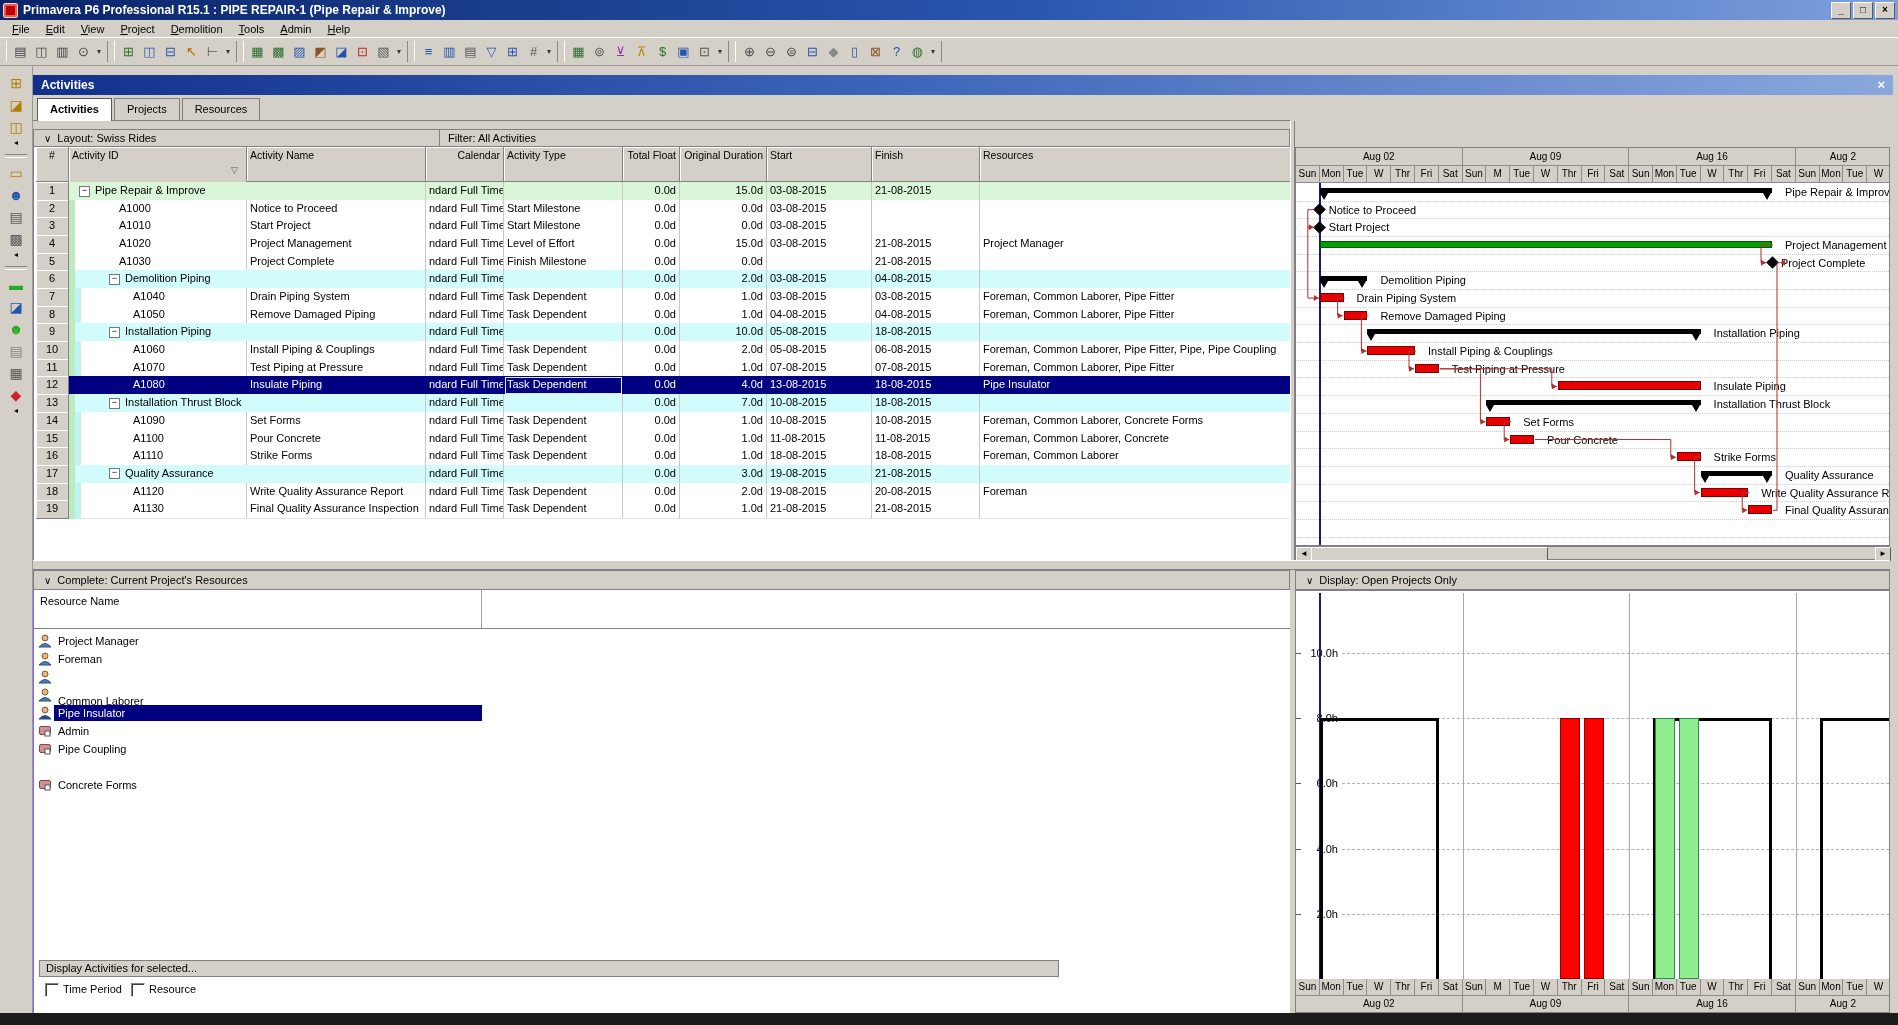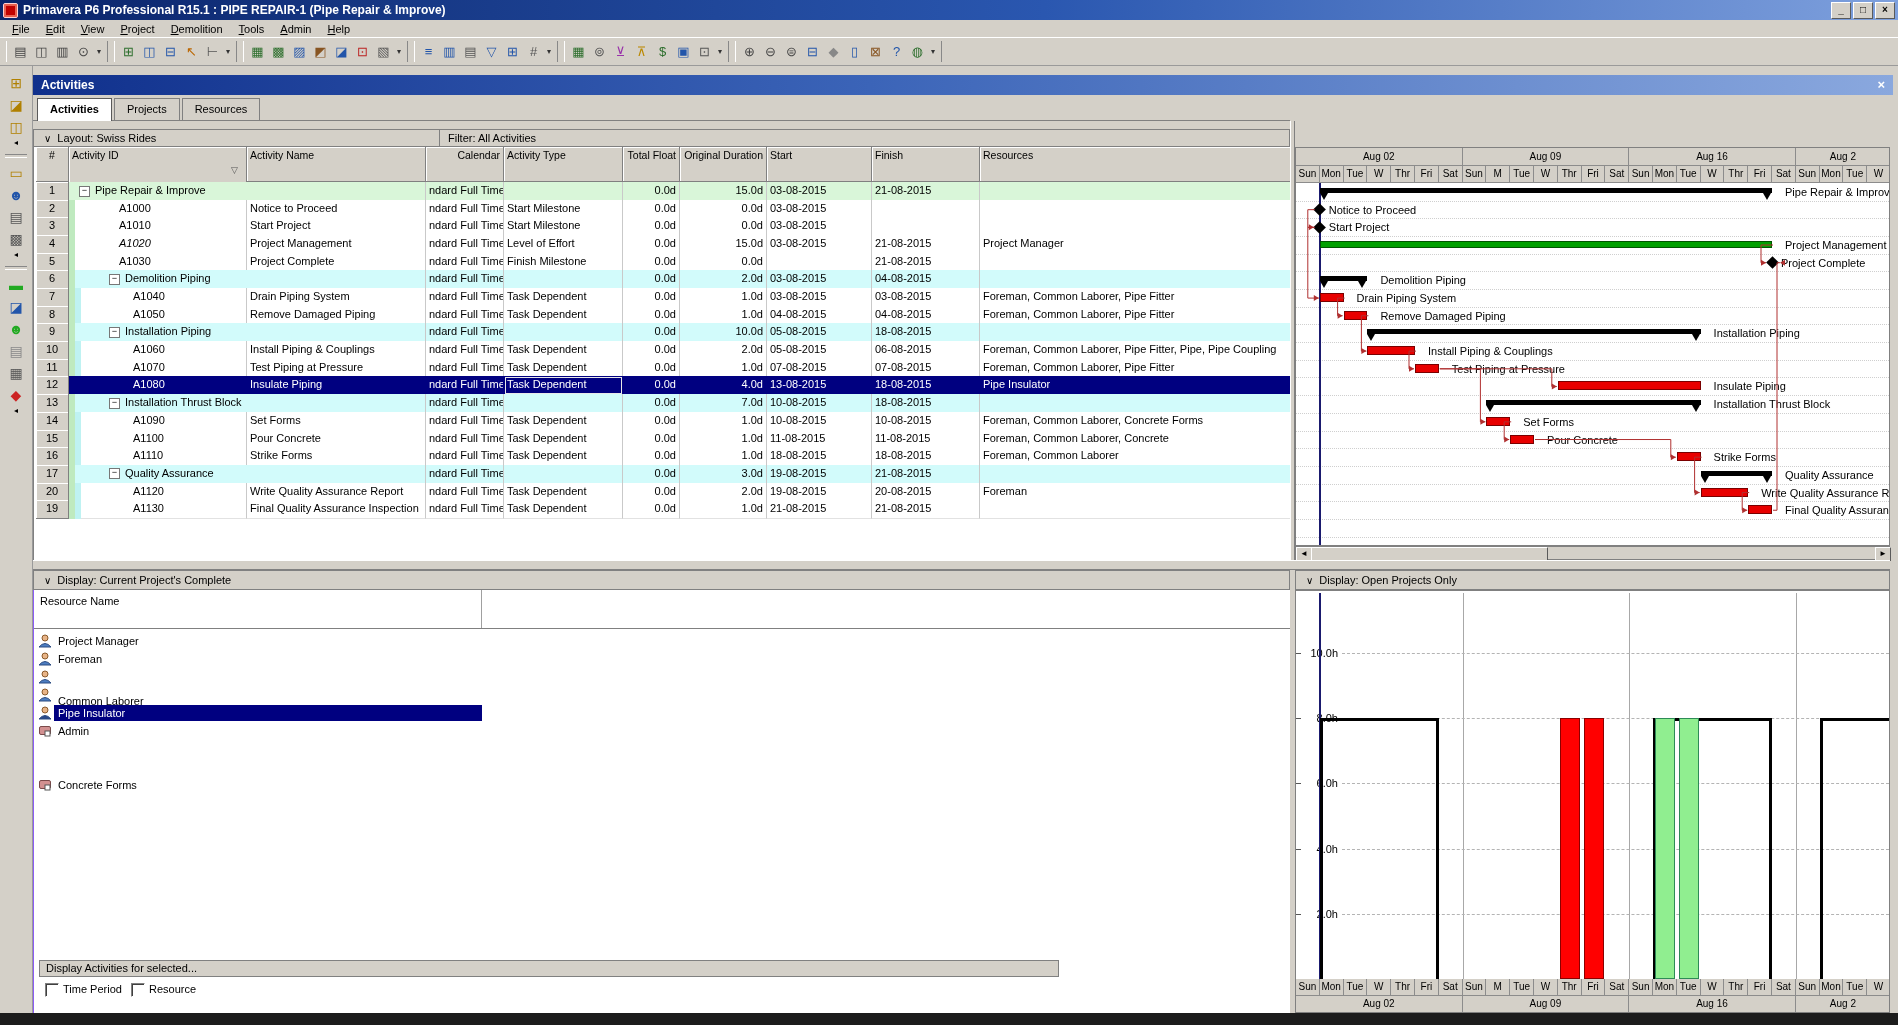--- a/index.html
+++ b/index.html
@@ -209,21 +209,21 @@
       <div class="cell" style="position: absolute; left: 213px; top: 70.36px; width: 179px; height: 18.68px; background: rgb(255, 255, 255); color: rgb(0, 0, 0);">Start Project</div>
       <div class="cell" style="position: absolute; left: 392px; top: 70.36px; width: 78px; height: 18.68px; background: rgb(255, 255, 255); color: rgb(0, 0, 0);">ndard Full Time</div>
       <div class="cell" style="position: absolute; left: 470px; top: 70.36px; width: 119px; height: 18.68px; background: rgb(255, 255, 255); color: rgb(0, 0, 0);">Start Milestone</div>
       <div class="cell" style="position: absolute; left: 589px; top: 70.36px; width: 57px; height: 18.68px; background: rgb(255, 255, 255); color: rgb(0, 0, 0); text-align: right;">0.0d</div>
       <div class="cell" style="position: absolute; left: 646px; top: 70.36px; width: 87px; height: 18.68px; background: rgb(255, 255, 255); color: rgb(0, 0, 0); text-align: right;">0.0d</div>
       <div class="cell" style="position: absolute; left: 733px; top: 70.36px; width: 105px; height: 18.68px; background: rgb(255, 255, 255); color: rgb(0, 0, 0);">03-08-2015</div>
       <div class="cell" style="position: absolute; left: 838px; top: 70.36px; width: 108px; height: 18.68px; background: rgb(255, 255, 255); color: rgb(0, 0, 0);"></div>
       <div class="cell" style="position: absolute; left: 946px; top: 70.36px; width: 311px; height: 18.68px; background: rgb(255, 255, 255); color: rgb(0, 0, 0);"></div>
       <div style="position: absolute; left: 35px; top: 70.36px; width: 6px; height: 18.68px; background: rgb(191, 234, 191);"></div>
       <div class="numcell" style="position: absolute; left: 2px; top: 88.04px; width: 33px; height: 18.68px;">4</div>
-      <div class="cell" style="position: absolute; left: 35px; top: 88.04px; width: 178px; height: 18.68px; background: rgb(255, 255, 255); color: rgb(0, 0, 0); padding-left: 50px; font-style: italic;">A1020</div>
+      <div class="cell" style="position: absolute; left: 35px; top: 88.04px; width: 178px; height: 18.68px; background: rgb(255, 255, 255); color: rgb(0, 0, 0); padding-left: 50px;">A1020</div>
       <div class="cell" style="position: absolute; left: 213px; top: 88.04px; width: 179px; height: 18.68px; background: rgb(255, 255, 255); color: rgb(0, 0, 0);">Project Management</div>
       <div class="cell" style="position: absolute; left: 392px; top: 88.04px; width: 78px; height: 18.68px; background: rgb(255, 255, 255); color: rgb(0, 0, 0);">ndard Full Time</div>
       <div class="cell" style="position: absolute; left: 470px; top: 88.04px; width: 119px; height: 18.68px; background: rgb(255, 255, 255); color: rgb(0, 0, 0);">Level of Effort</div>
       <div class="cell" style="position: absolute; left: 589px; top: 88.04px; width: 57px; height: 18.68px; background: rgb(255, 255, 255); color: rgb(0, 0, 0); text-align: right;">0.0d</div>
       <div class="cell" style="position: absolute; left: 646px; top: 88.04px; width: 87px; height: 18.68px; background: rgb(255, 255, 255); color: rgb(0, 0, 0); text-align: right;">15.0d</div>
       <div class="cell" style="position: absolute; left: 733px; top: 88.04px; width: 105px; height: 18.68px; background: rgb(255, 255, 255); color: rgb(0, 0, 0);">03-08-2015</div>
       <div class="cell" style="position: absolute; left: 838px; top: 88.04px; width: 108px; height: 18.68px; background: rgb(255, 255, 255); color: rgb(0, 0, 0);">21-08-2015</div>
       <div class="cell" style="position: absolute; left: 946px; top: 88.04px; width: 311px; height: 18.68px; background: rgb(255, 255, 255); color: rgb(0, 0, 0);">Project Manager</div>
       <div style="position: absolute; left: 35px; top: 88.04px; width: 6px; height: 18.68px; background: rgb(191, 234, 191);"></div>
       <div class="numcell" style="position: absolute; left: 2px; top: 105.72px; width: 33px; height: 18.68px;">5</div>
@@ -364,21 +364,21 @@
       <div class="numcell" style="position: absolute; left: 2px; top: 317.88px; width: 33px; height: 18.68px;">17</div>
       <div class="cell" style="position: absolute; left: 35px; top: 317.88px; width: 357px; height: 18.68px; background: rgb(210, 251, 251); color: rgb(0, 0, 0); padding-left: 40px;"><span class="grpbox">−</span>Quality Assurance</div>
       <div class="cell" style="position: absolute; left: 392px; top: 317.88px; width: 78px; height: 18.68px; background: rgb(210, 251, 251); color: rgb(0, 0, 0);">ndard Full Time</div>
       <div class="cell" style="position: absolute; left: 470px; top: 317.88px; width: 119px; height: 18.68px; background: rgb(210, 251, 251); color: rgb(0, 0, 0);"></div>
       <div class="cell" style="position: absolute; left: 589px; top: 317.88px; width: 57px; height: 18.68px; background: rgb(210, 251, 251); color: rgb(0, 0, 0); text-align: right;">0.0d</div>
       <div class="cell" style="position: absolute; left: 646px; top: 317.88px; width: 87px; height: 18.68px; background: rgb(210, 251, 251); color: rgb(0, 0, 0); text-align: right;">3.0d</div>
       <div class="cell" style="position: absolute; left: 733px; top: 317.88px; width: 105px; height: 18.68px; background: rgb(210, 251, 251); color: rgb(0, 0, 0);">19-08-2015</div>
       <div class="cell" style="position: absolute; left: 838px; top: 317.88px; width: 108px; height: 18.68px; background: rgb(210, 251, 251); color: rgb(0, 0, 0);">21-08-2015</div>
       <div class="cell" style="position: absolute; left: 946px; top: 317.88px; width: 311px; height: 18.68px; background: rgb(210, 251, 251); color: rgb(0, 0, 0);"></div>
       <div style="position: absolute; left: 35px; top: 317.88px; width: 6px; height: 18.68px; background: rgb(191, 234, 191);"></div>
-      <div class="numcell" style="position: absolute; left: 2px; top: 335.56px; width: 33px; height: 18.68px;">20</div>
+      <div class="numcell" style="position: absolute; left: 2px; top: 335.56px; width: 33px; height: 18.68px;">18</div>
       <div class="cell" style="position: absolute; left: 35px; top: 335.56px; width: 178px; height: 18.68px; background: rgb(255, 255, 255); color: rgb(0, 0, 0); padding-left: 64px;">A1120</div>
       <div class="cell" style="position: absolute; left: 213px; top: 335.56px; width: 179px; height: 18.68px; background: rgb(255, 255, 255); color: rgb(0, 0, 0);">Write Quality Assurance Report</div>
       <div class="cell" style="position: absolute; left: 392px; top: 335.56px; width: 78px; height: 18.68px; background: rgb(255, 255, 255); color: rgb(0, 0, 0);">ndard Full Time</div>
       <div class="cell" style="position: absolute; left: 470px; top: 335.56px; width: 119px; height: 18.68px; background: rgb(255, 255, 255); color: rgb(0, 0, 0);">Task Dependent</div>
       <div class="cell" style="position: absolute; left: 589px; top: 335.56px; width: 57px; height: 18.68px; background: rgb(255, 255, 255); color: rgb(0, 0, 0); text-align: right;">0.0d</div>
       <div class="cell" style="position: absolute; left: 646px; top: 335.56px; width: 87px; height: 18.68px; background: rgb(255, 255, 255); color: rgb(0, 0, 0); text-align: right;">2.0d</div>
       <div class="cell" style="position: absolute; left: 733px; top: 335.56px; width: 105px; height: 18.68px; background: rgb(255, 255, 255); color: rgb(0, 0, 0);">19-08-2015</div>
       <div class="cell" style="position: absolute; left: 838px; top: 335.56px; width: 108px; height: 18.68px; background: rgb(255, 255, 255); color: rgb(0, 0, 0);">20-08-2015</div>
       <div class="cell" style="position: absolute; left: 946px; top: 335.56px; width: 311px; height: 18.68px; background: rgb(255, 255, 255); color: rgb(0, 0, 0);">Foreman</div>
       <div style="position: absolute; left: 35px; top: 335.56px; width: 6px; height: 18.68px; background: rgb(191, 234, 191);"></div>
@@ -527,21 +527,21 @@
     </div>
   <div id="gantt-scroll" class="abs">
       <div class="scrollbtn raised" style="position: absolute; left: 0px; top: 0px; width: 14px; height: 12px;">◄</div>
       <div class="scrollbtn raised" style="position: absolute; left: 579px; top: 0px; width: 14px; height: 12px;">►</div>
       <div class="raised" style="position: absolute; left: 15px; top: 0px; width: 235px; height: 12px; background: rgb(212, 208, 200);"></div>
     </div>
   <div id="hsplit" class="abs"></div>
 
   <div id="res-hdr" class="abs panelhdr">
     <span class="chev">∨</span>
-    <span>Display: Current Project's Complete</span>
+    <span>Complete: Current Project's Resources</span>
   </div>
   <div id="res-body" class="abs">
       <div style="position: absolute; left: 0px; top: 0px; width: 1257px; height: 38px; border-bottom: 1px solid rgb(128, 128, 128); background: rgb(255, 255, 255);">
         <span style="position: absolute; left: 6px; top: 5px;">Resource Name</span>
         <div style="position: absolute; left: 447px; top: 0px; width: 1px; height: 38px; background: rgb(160, 160, 160);"></div>
       </div>
       <div class="resitem" style="position: absolute; left: 2px; top: 42px; width: 1255px; height: 18px;">
         <span style="width: 18px; display: inline-flex; justify-content: center;">
           <svg width="14" height="14">
             <circle cx="7" cy="4" r="3" fill="#e8b487" stroke="#8a5a2a"></circle>
@@ -587,20 +587,29 @@
         <span style="background: rgb(0, 0, 128); color: rgb(255, 255, 255); padding: 2px 4px; flex: 0 0 auto; width: 420px;">Pipe Insulator</span>
       </div>
       <div class="resitem" style="position: absolute; left: 2px; top: 132px; width: 1255px; height: 18px;">
         <span style="width: 18px; display: inline-flex; justify-content: center;">
           <svg width="14" height="14">
             <rect x="1.5" y="2.5" width="11" height="8" rx="1.5" fill="#d29191" stroke="#7a4a4a"></rect>
             <rect x="7" y="7" width="5" height="5" fill="#fff" stroke="#555"></rect>
           </svg>
         </span>
         <span style="padding: 2px 4px;">Admin</span>
+      </div>
+      <div class="resitem" style="position: absolute; left: 2px; top: 150px; width: 1255px; height: 18px;">
+        <span style="width: 18px; display: inline-flex; justify-content: center;">
+          <svg width="14" height="14">
+            <rect x="1.5" y="2.5" width="11" height="8" rx="1.5" fill="#d29191" stroke="#7a4a4a"></rect>
+            <rect x="7" y="7" width="5" height="5" fill="#fff" stroke="#555"></rect>
+          </svg>
+        </span>
+        <span style="padding: 2px 4px;">Pipe Coupling</span>
       </div>
       <div class="resitem" style="position: absolute; left: 2px; top: 186px; width: 1255px; height: 18px;">
         <span style="width: 18px; display: inline-flex; justify-content: center;">
           <svg width="14" height="14">
             <rect x="1.5" y="2.5" width="11" height="8" rx="1.5" fill="#d29191" stroke="#7a4a4a"></rect>
             <rect x="7" y="7" width="5" height="5" fill="#fff" stroke="#555"></rect>
           </svg>
         </span>
         <span style="padding: 2px 4px;">Concrete Forms</span>
       </div>

